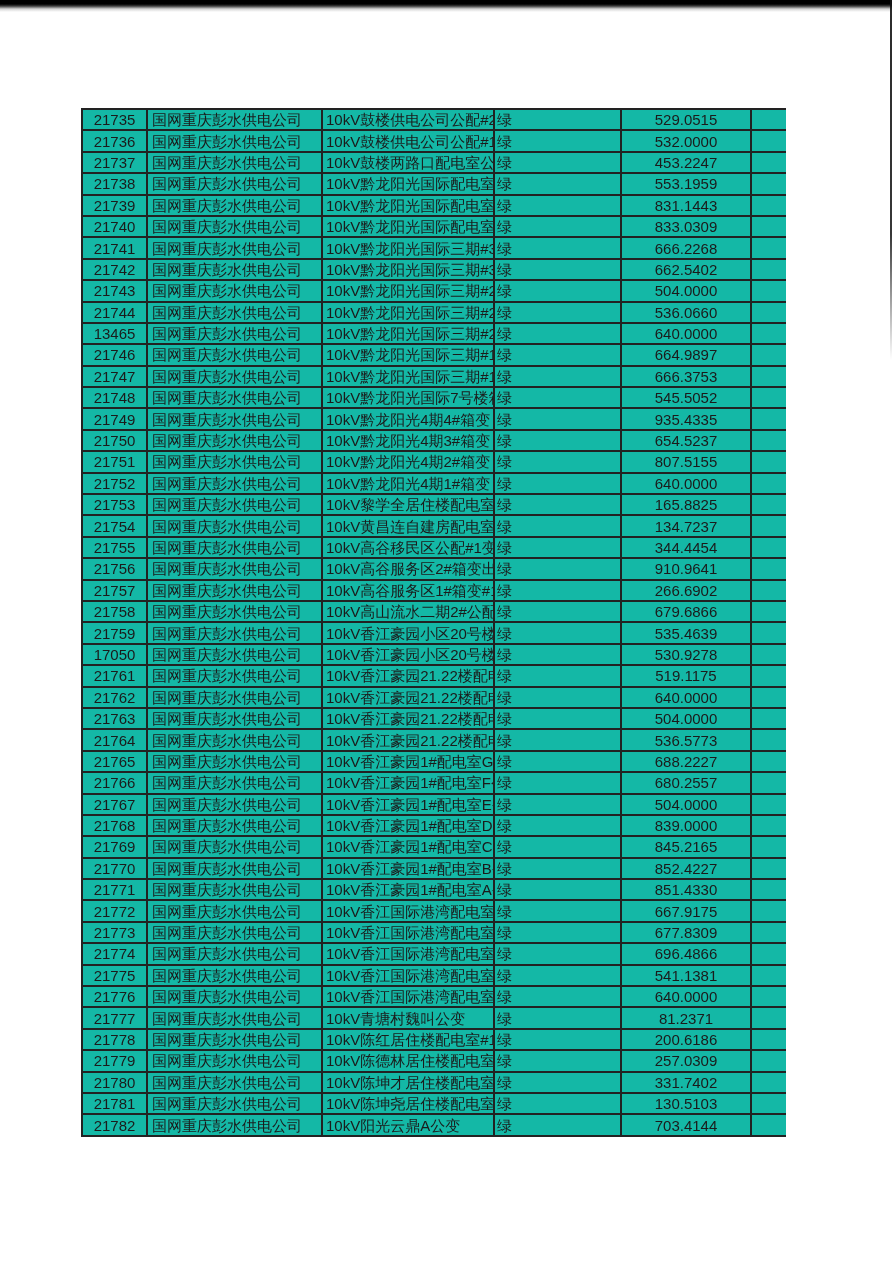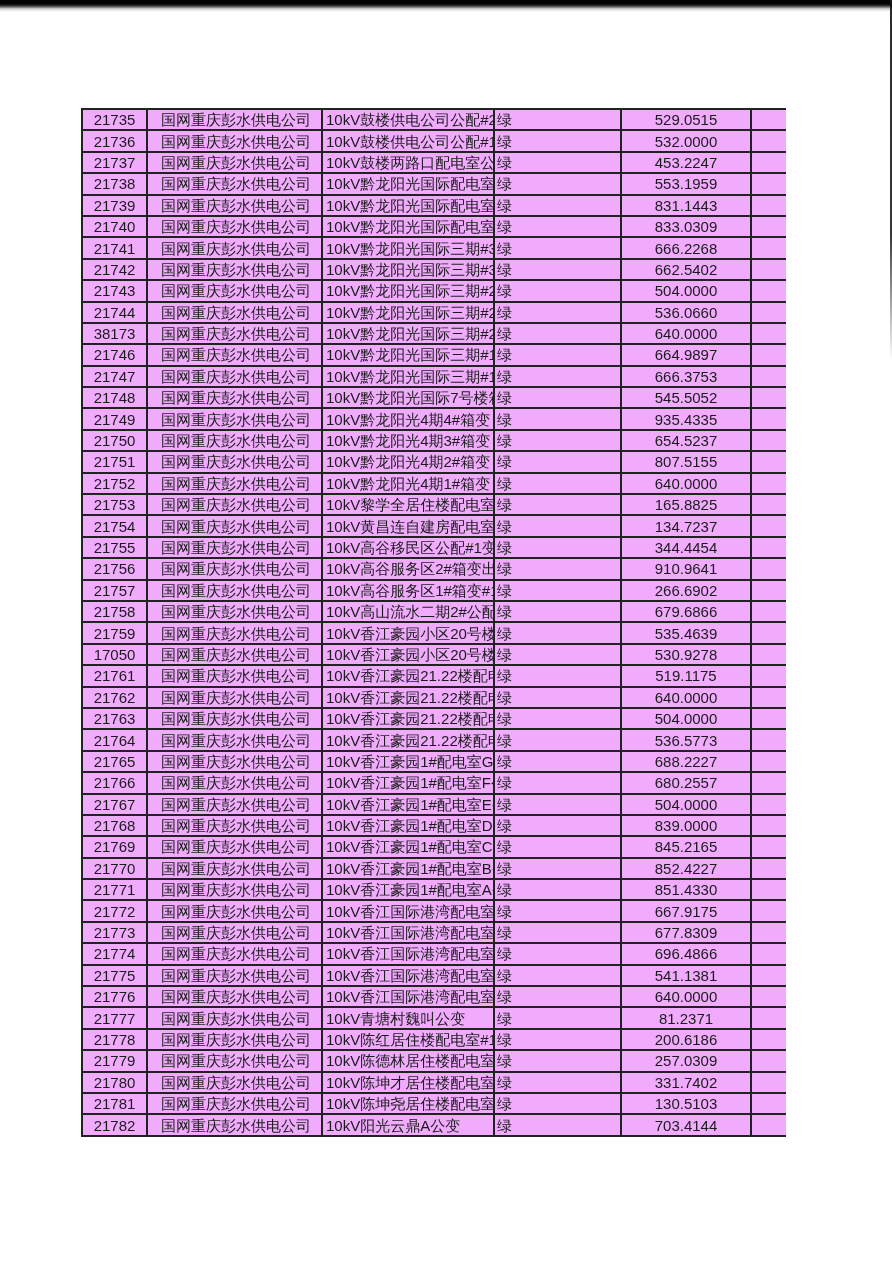--- a/index.html
+++ b/index.html
@@ -39,41 +39,41 @@
   .tbl {
     position: absolute;
     left: 81px;
     top: 108px;
     width: 705px;
     height: 1029px;
     box-sizing: border-box;
     border-top: 2px solid #222222;
     display: flex;
     flex-direction: column;
-    background: #f0abfc;
+    background: #14b8a6;
   }
   .row {
     flex: 1 1 0;
     display: flex;
     box-sizing: border-box;
     border-bottom: 2px solid #222222;
     min-height: 0;
   }
   .c {
     box-sizing: border-box;
     border-left: 2px solid #222222;
     display: flex;
     align-items: center;
     overflow: hidden;
     white-space: nowrap;
     font-size: 15px;
     line-height: 1;
   }
   .c-id    { width: 65px;  justify-content: center; flex: none; }
-  .c-co    { width: 175px; padding-left: 13px; flex: none; }
+  .c-co    { width: 175px; padding-left: 4px; flex: none; }
   .c-name  { width: 172px; padding-left: 3px; flex: none; }
   .c-stat  { width: 127px; padding-left: 2px; flex: none; }
   .c-val   { width: 132px; justify-content: center; flex: none; border-right: 2px solid #222222; }
 </style>
 </head>
 <body>
 
 <div class="scan-top-edge"></div>
 <div class="scan-right-edge"></div>
 
@@ -142,21 +142,21 @@
     <div class="c c-val">504.0000</div>
   </div>
     <div class="row">
     <div class="c c-id">21744</div>
     <div class="c c-co">国网重庆彭水供电公司</div>
     <div class="c c-name">10kV黔龙阳光国际三期#2配</div>
     <div class="c c-stat">绿</div>
     <div class="c c-val">536.0660</div>
   </div>
     <div class="row">
-    <div class="c c-id">38173</div>
+    <div class="c c-id">13465</div>
     <div class="c c-co">国网重庆彭水供电公司</div>
     <div class="c c-name">10kV黔龙阳光国际三期#2配</div>
     <div class="c c-stat">绿</div>
     <div class="c c-val">640.0000</div>
   </div>
     <div class="row">
     <div class="c c-id">21746</div>
     <div class="c c-co">国网重庆彭水供电公司</div>
     <div class="c c-name">10kV黔龙阳光国际三期#1配</div>
     <div class="c c-stat">绿</div>

